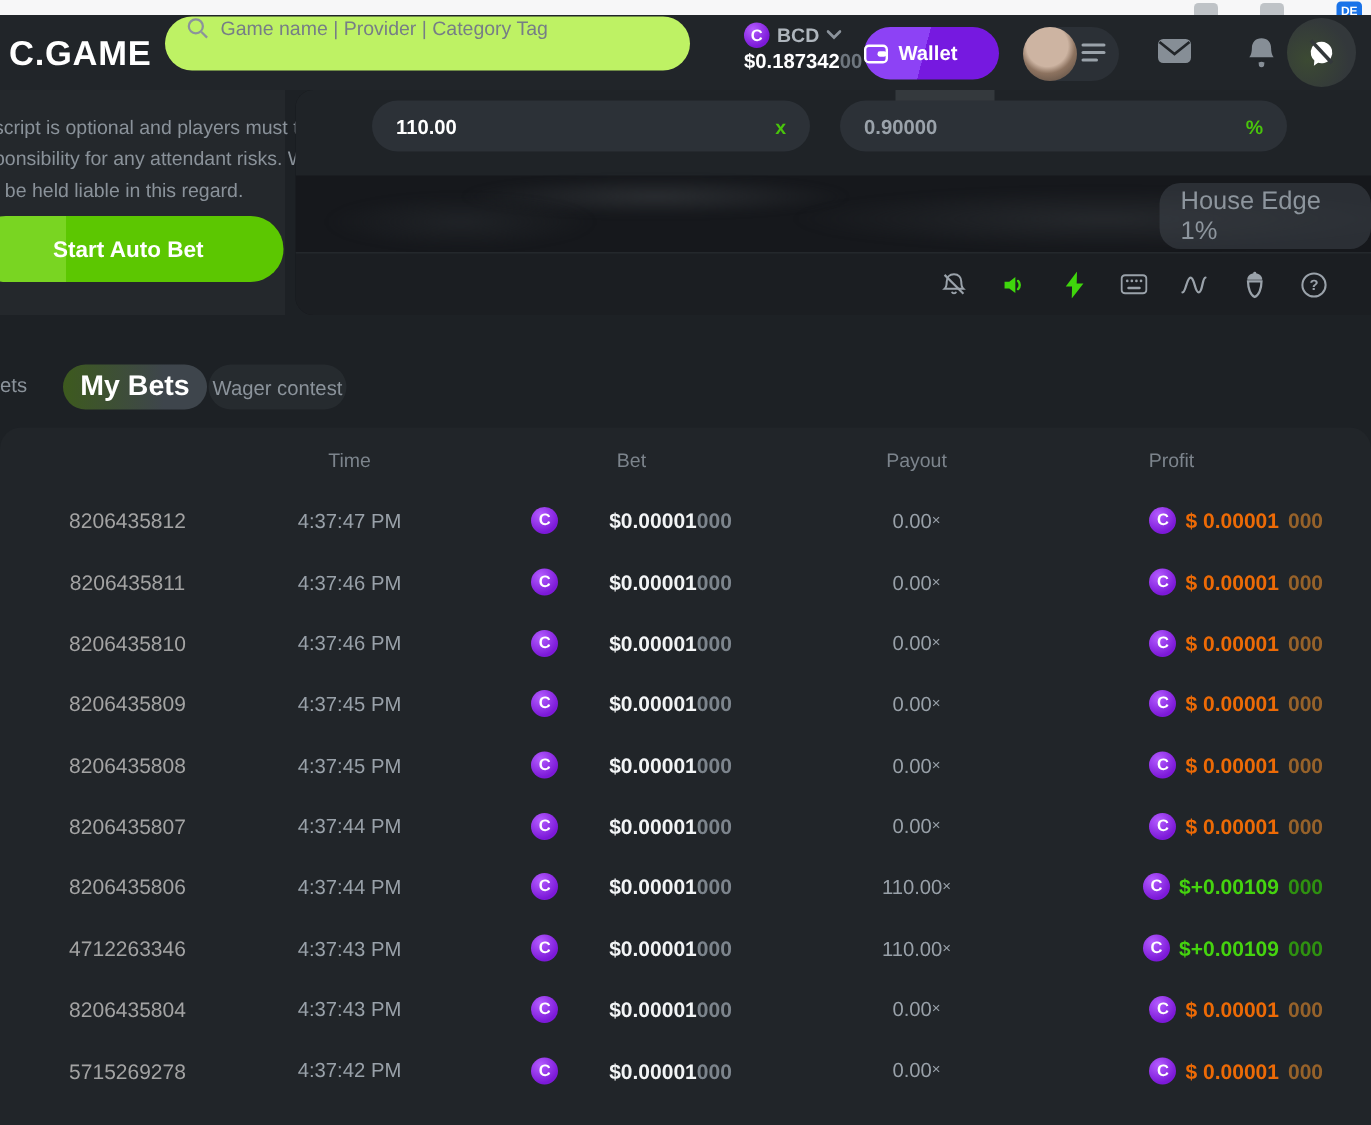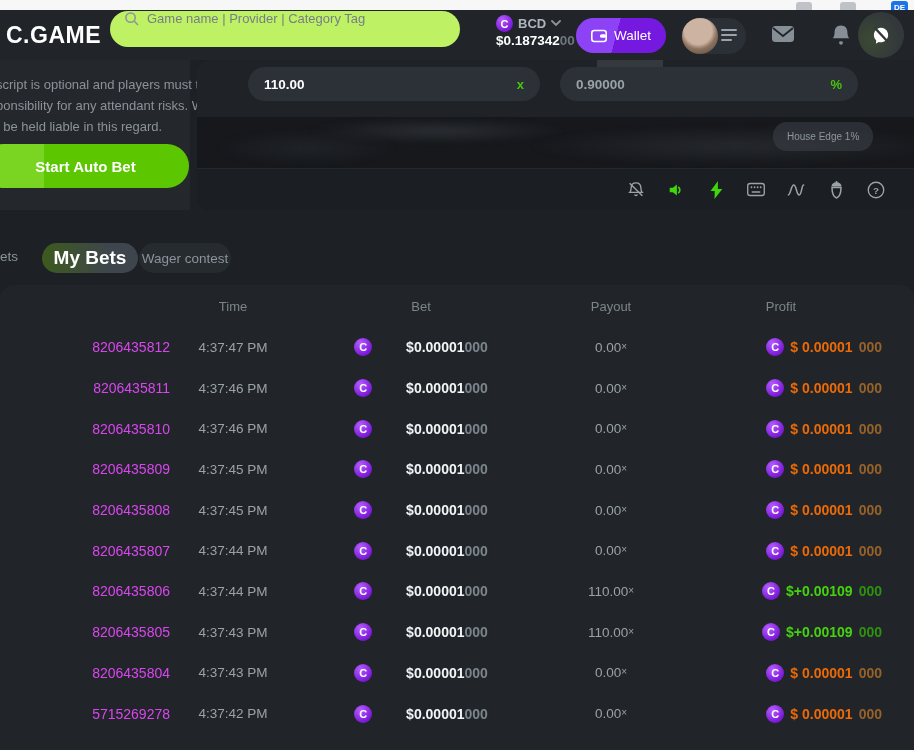--- a/index.html
+++ b/index.html
@@ -22,21 +22,21 @@
   .currency { position:absolute; left:496px; top:5px; }
   .cur-top { display:flex; align-items:center; gap:5px; }
   .cur-code { color:#aeb5bc; font-size:13px; font-weight:700; }
   .cur-bal { margin-top:1px; font-size:13.5px; font-weight:700; color:#fff; }
   .cur-bal .dim { color:#6e767e; }
   .coin { display:inline-flex; width:17px; height:17px; border-radius:50%; flex:0 0 auto;
           background:radial-gradient(circle at 35% 28%, #b45cff, #7c19d8 70%);
           color:#fff; font-size:11px; font-weight:800; align-items:center; justify-content:center; }
   .wallet-btn { position:absolute; left:576px; top:8px; width:90px; height:35px; border:none; border-radius:18px;
                 background:linear-gradient(105deg,#8d42f5 0 45%,#7619e0 45% 100%);
-                color:#fff; font-size:13.5px; font-weight:400; display:flex; align-items:center; justify-content:center; gap:7px; cursor:pointer; }
+                color:#fff; font-size:13.5px; font-weight:700; display:flex; align-items:center; gap:7px; cursor:pointer; }
   .profile { position:absolute; left:682px; top:8px; width:64px; height:36px; background:#2b3036; border-radius:18px; }
   .avatar { position:absolute; left:0; top:0; width:36px; height:36px; border-radius:50%;
             background:radial-gradient(circle at 45% 35%, #cdb4a2 0 45%, #8d7360 60%, #4b4038 100%); }
   .menu-lines { position:absolute; right:9px; top:11px; width:16px; }
   .menu-lines i { display:block; height:2px; background:#9aa2aa; border-radius:1px; margin-bottom:3px; }
   .hd-icon { position:absolute; top:14px; }
   .chat-btn { position:absolute; left:858px; top:2px; width:46px; height:46px; border-radius:50%;
               background:radial-gradient(circle at 30% 60%, #3c4a33, #33383b 65%); display:flex; align-items:center; justify-content:center; cursor:pointer; }
 
   
@@ -49,40 +49,40 @@
   
   .game { position:absolute; left:197px; top:60px; width:717px; height:150px; background:#16181c; border-radius:12px 0 0 12px; overflow:hidden; }
   .game-topband { position:absolute; left:0; top:0; width:717px; height:57px; background:#1f2327; }
   .notch { position:absolute; left:400px; top:0; width:66px; height:11px; background:#3a3f44; border-radius:0 0 4px 4px; opacity:.8; }
   .blob { position:absolute; border-radius:50%; filter:blur(2px); }
   .input-pill { position:absolute; top:7px; height:34px; background:#2c3137; border-radius:17px;
                 display:flex; align-items:center; justify-content:space-between; padding:0 16px; }
   .input-val { font-size:13.5px; font-weight:700; color:#fff; }
   .input-val.dim { color:#9aa2aa; font-weight:700; }
   .input-suffix { color:#49c40c; font-size:13px; font-weight:700; }
-  .house-edge { position:absolute; left:576px; top:62px; height:29px; padding:0 14px; background:rgba(62,68,74,.55);
-                border-radius:14px; color:#8d959d; font-size:10px; display:flex; align-items:center; }
+  .house-edge { position:absolute; left:576px; top:62px; height:44px; padding:0 14px; background:rgba(62,68,74,.55);
+                border-radius:14px; color:#8d959d; font-size:17px; display:flex; align-items:center; }
   .game-toolbar { position:absolute; left:0; top:108px; width:717px; height:42px; background:#1b1e22; border-top:1px solid #24282c;
                   display:flex; align-items:center; justify-content:flex-end; gap:22px; padding-right:29px; }
   .tool { width:18px; height:18px; display:flex; align-items:center; justify-content:center; cursor:pointer; }
 
   
   .tabs { position:absolute; left:0; top:243px; height:30px; display:flex; align-items:center; }
   .tab-cut { position:absolute; left:0; top:6px; color:#8b939b; font-size:13.5px; }
   .tab-active { position:absolute; left:42px; top:0; width:96px; height:30px; border-radius:16px;
                 background:linear-gradient(90deg,#3d5a1e,#3e454c 70%);
                 color:#fff; font-size:19px; font-weight:700; display:flex; align-items:center; justify-content:center; cursor:pointer; }
   .tab-idle { position:absolute; left:139px; top:0; width:92px; height:30px; border-radius:16px; background:#262b2f;
               color:#8b939b; font-size:13.5px; display:flex; align-items:center; justify-content:center; cursor:pointer; }
 
   
   .table-wrap { position:absolute; left:0; top:285px; width:914px; height:465px; background:#212529; border-radius:14px 14px 0 0; overflow:hidden; }
   .trow { display:grid; grid-template-columns:170px 126px 250px 130px 1fr; align-items:center; height:40.7px; }
   .trow.head { height:42px; color:#7c848c; font-size:13px; font-weight:400; }
-  .c-id { padding-left:0; text-align:right; color:#d946ef; font-size:14px; }
+  .c-id { padding-left:0; text-align:center; color:#a3a3a3; font-size:14px; }
   .c-time { text-align:center; color:#99a1a9; font-size:13.5px; }
   .c-bet { display:flex; align-items:center; justify-content:center; gap:6px; }
   .c-bet .amt { color:#f2f4f5; font-size:14px; font-weight:700;margin-left:28px; }
   .c-bet .amt .dim { color:#7c848c; }
   .c-payout { text-align:center; color:#99a1a9; font-size:13.5px; }
   .c-payout .mult { font-size:10px; vertical-align:2px; }
   .c-profit { display:flex; align-items:center; justify-content:flex-end; gap:6px; padding-right:32px; font-size:14px; font-weight:700; }
   .c-profit.loss .p-main { color:#ec6a06; } .c-profit.loss .p-dim { color:#96622a; }
   .c-profit.win  .p-main { color:#45d30f; } .c-profit.win  .p-dim { color:#2f9110; }
   .head .h-time { text-align:center; } .head .h-bet { text-align:center; }
@@ -351,21 +351,21 @@
     </span>
     <span class="c-payout"><span>110.00</span><span class="mult">×</span></span>
     <span class="c-profit win">
       <span class="coin" style="width:18px;height:18px;">C</span>
       <span class="p-main">$+0.00109</span>
             <span class="p-dim">000</span>
     </span>
   </div>
 
   <div class="trow">
-    <span class="c-id">8206435805</span>
+    <span class="c-id">4712263346</span>
     <span class="c-time">4:37:43 PM</span>
     <span class="c-bet">
       <span class="coin" style="width:18px;height:18px;">C</span>
       <span class="amt"><span>$0.00001</span><span class="dim">000</span></span>
     </span>
     <span class="c-payout"><span>110.00</span><span class="mult">×</span></span>
     <span class="c-profit win">
       <span class="coin" style="width:18px;height:18px;">C</span>
       <span class="p-main">$+0.00109</span>
             <span class="p-dim">000</span>

